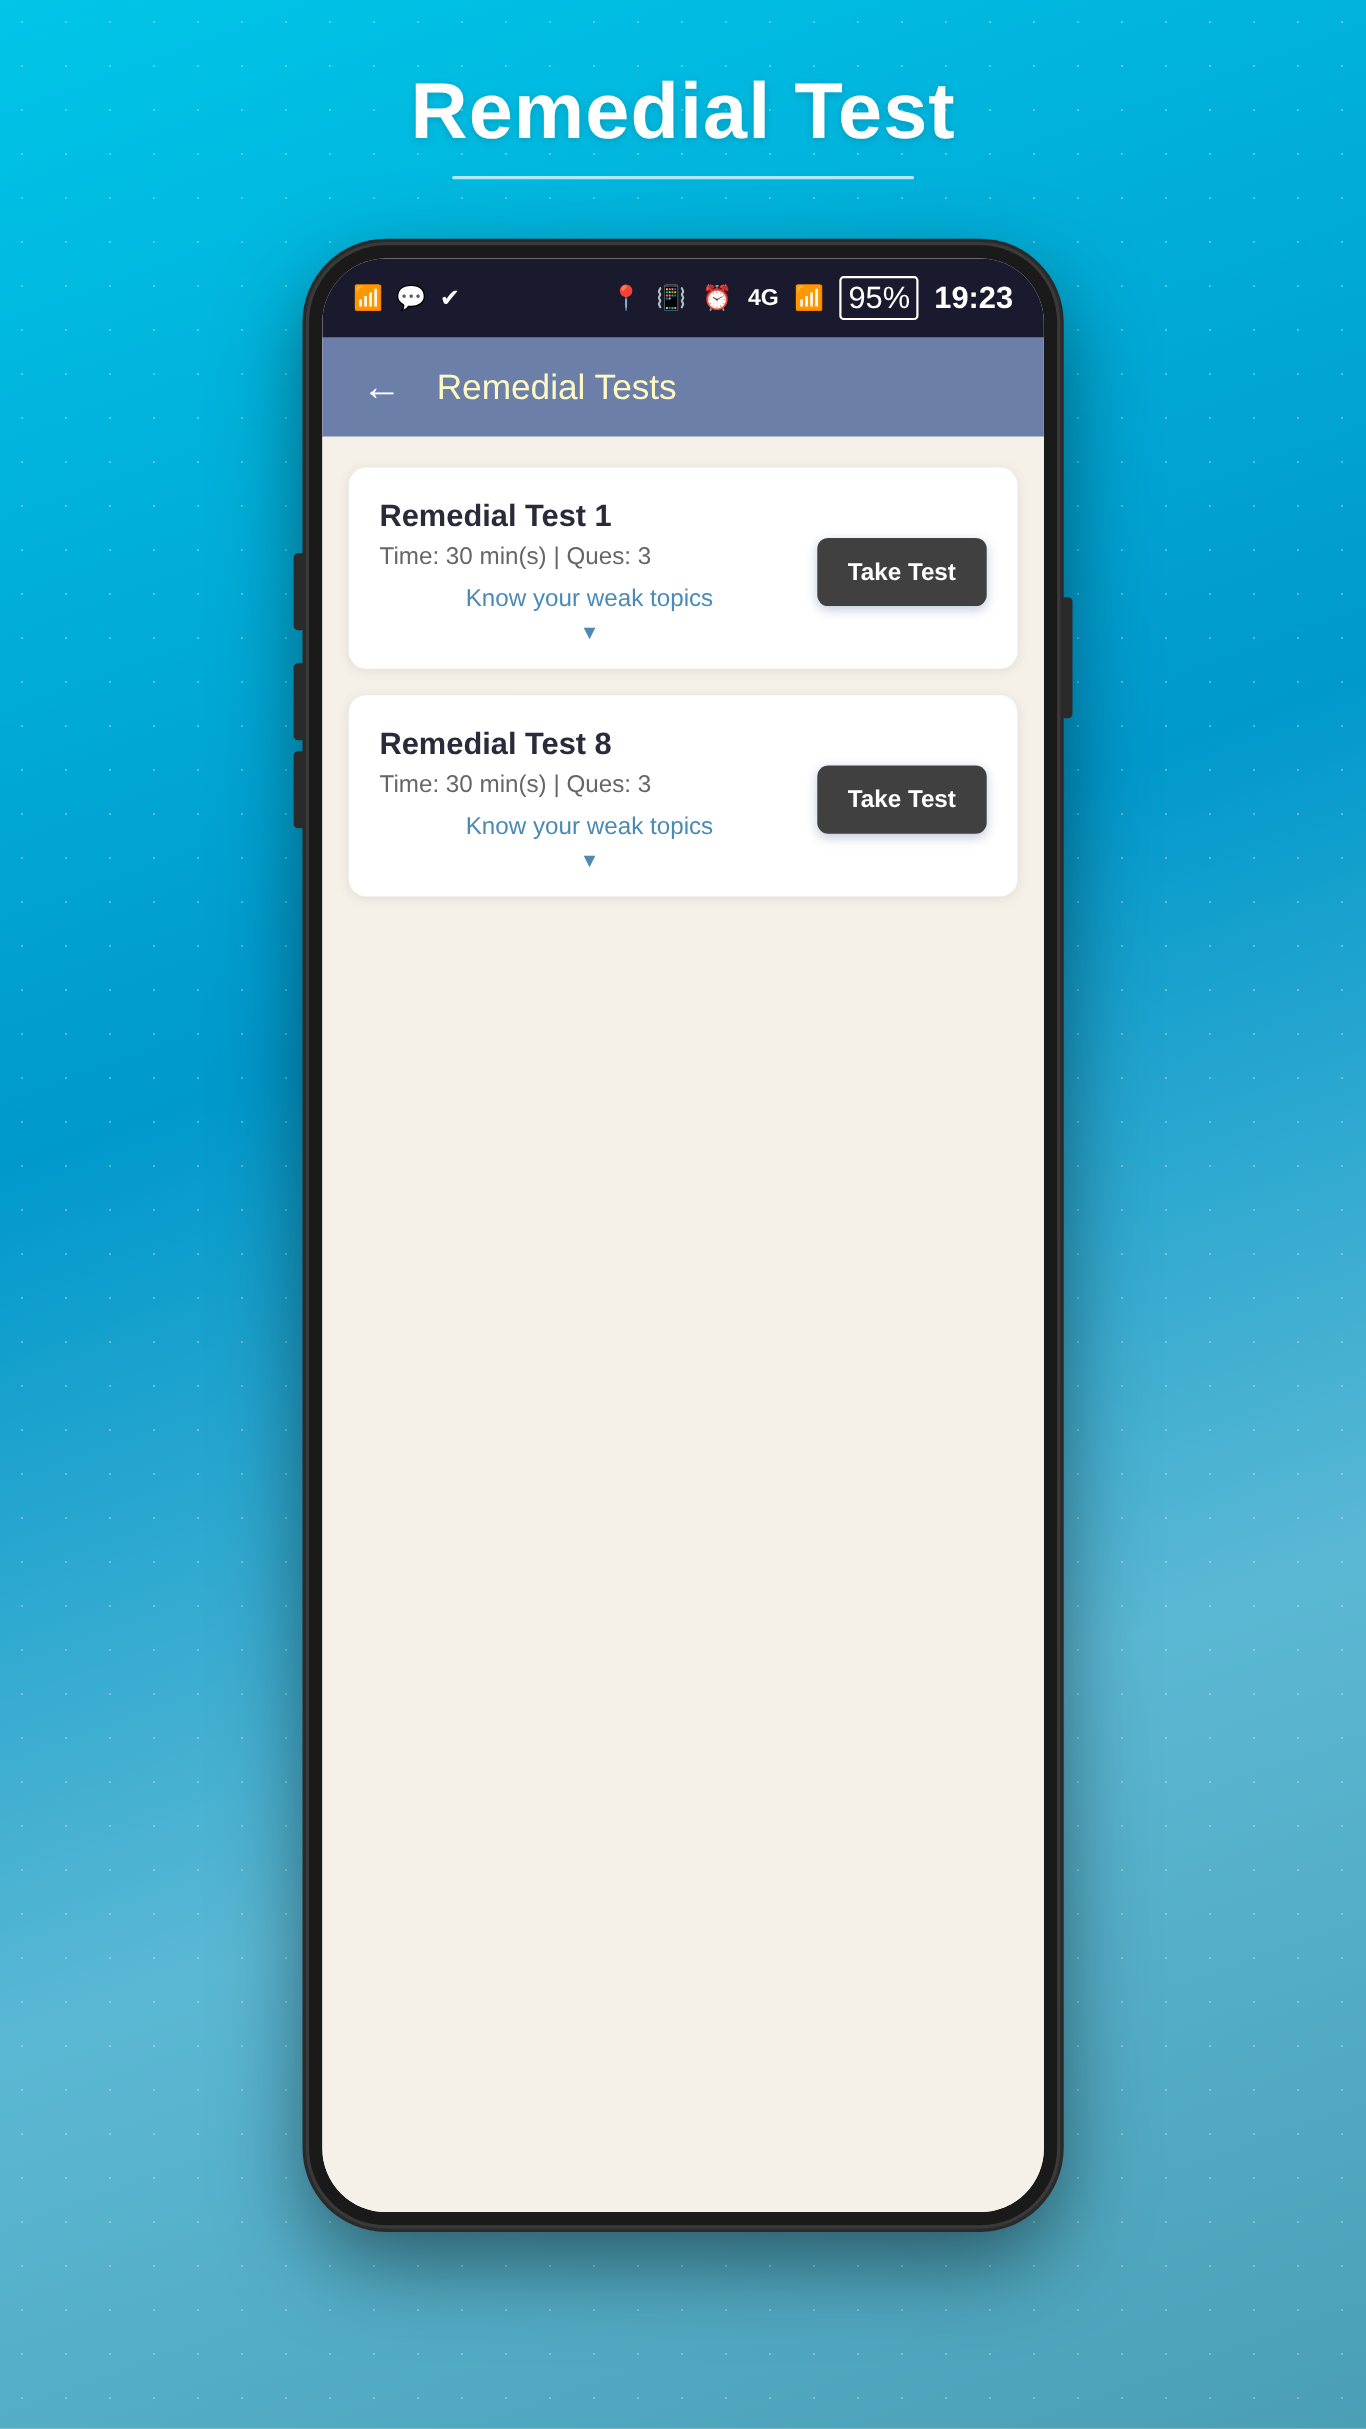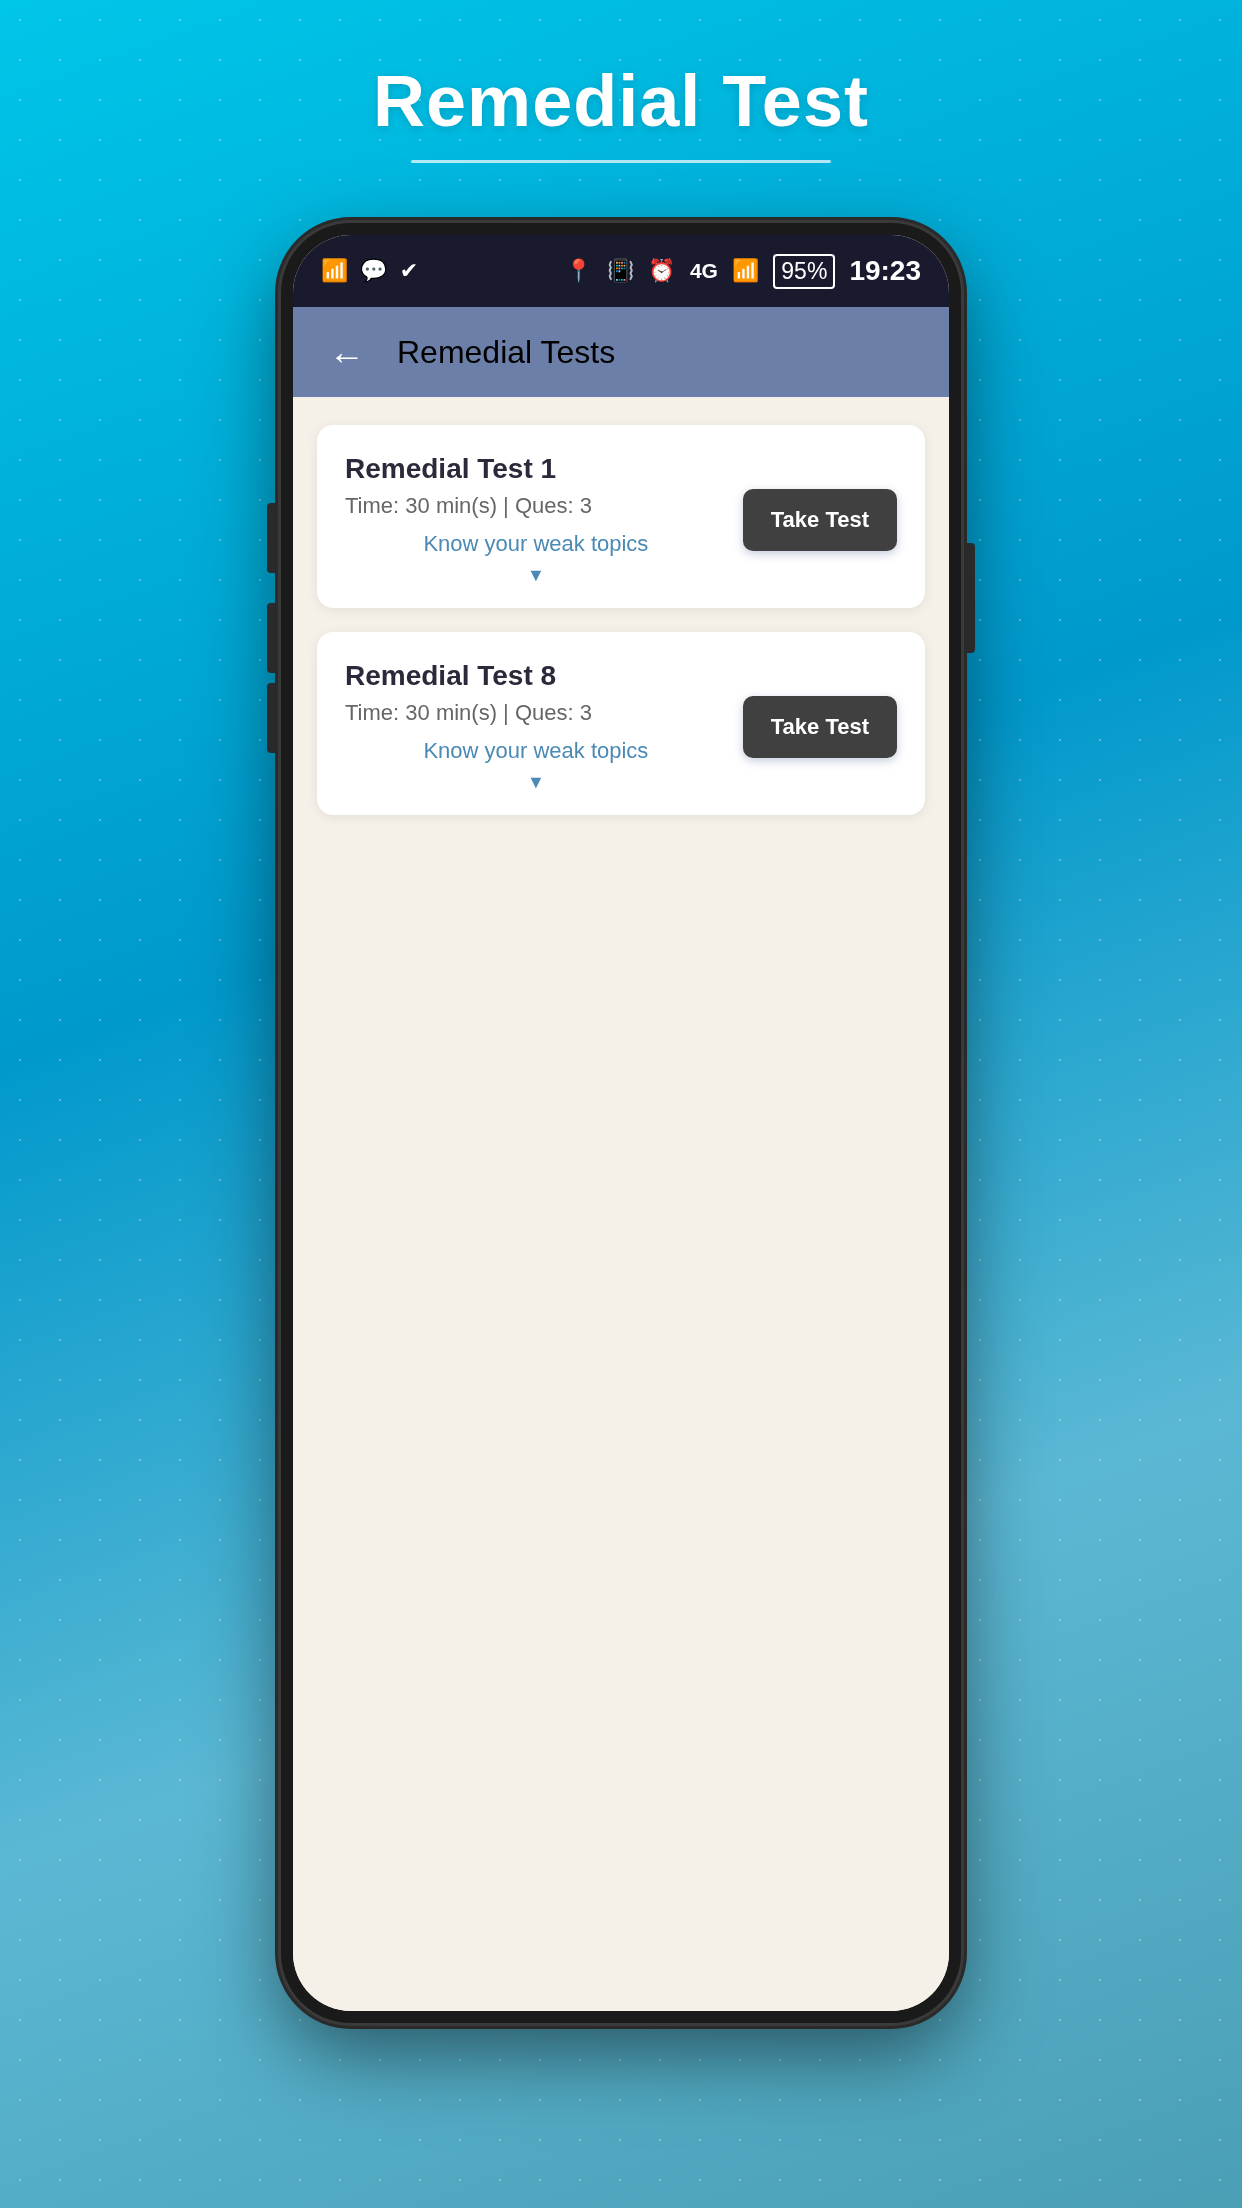--- a/index.html
+++ b/index.html
@@ -147,21 +147,21 @@
 
     .back-btn {
       color: white;
       font-size: 36px;
       cursor: pointer;
       padding: 8px;
       line-height: 1;
     }
 
     .nav-title {
-      color: #000000;
+      color: #fef9c3;
       font-size: 32px;
       font-weight: 500;
     }
 
     
     .main-content {
       flex: 1;
       background: #f5f0e8;
       padding: 28px 24px;
       display: flex;
@@ -243,21 +243,21 @@
         <span class="status-icon">📶</span>
         <span class="status-icon">💬</span>
         <span class="status-icon">✔</span>
       </div>
       <div class="status-right">
         <span>📍</span>
         <span>📳</span>
         <span>⏰</span>
         <span style="font-size:21px;font-weight:700;">4G</span>
         <span>📶</span>
-        <span style="font-size:23px;border:2px solid white;padding:2px 6px;border-radius:4px;position:relative;">
+        <span style="font-size:28px;border:2px solid white;padding:2px 6px;border-radius:4px;position:relative;">
           <span>95%</span>
         </span>
         <span class="status-time">19:23</span>
       </div>
     </div>
 
     <div class="nav-bar">
       <span class="back-btn">←</span>
       <span class="nav-title">Remedial Tests</span>
     </div>

